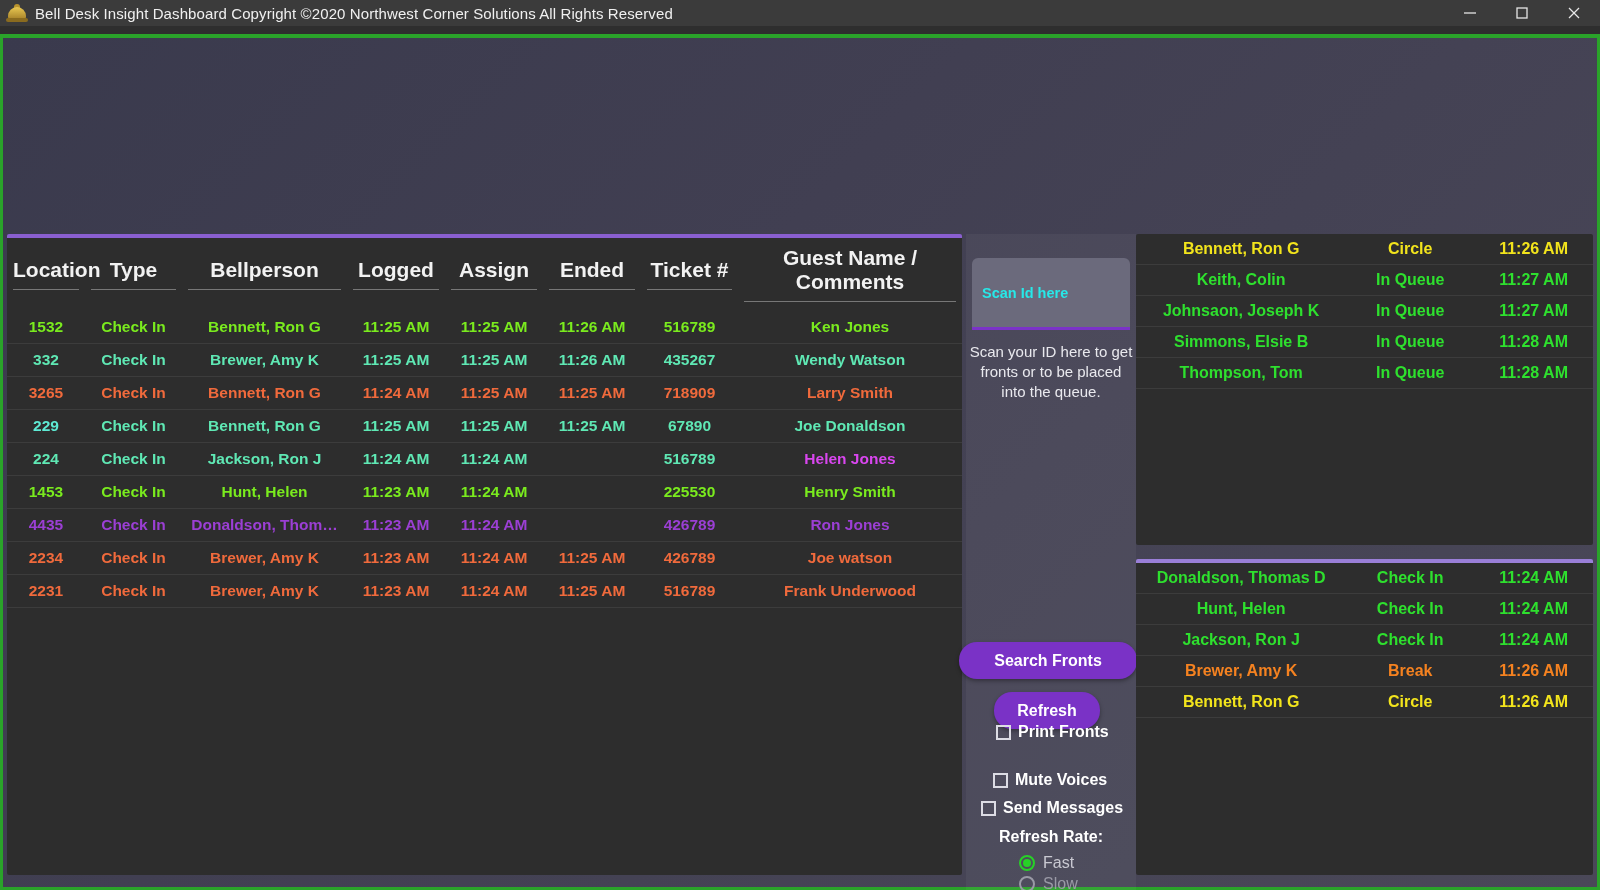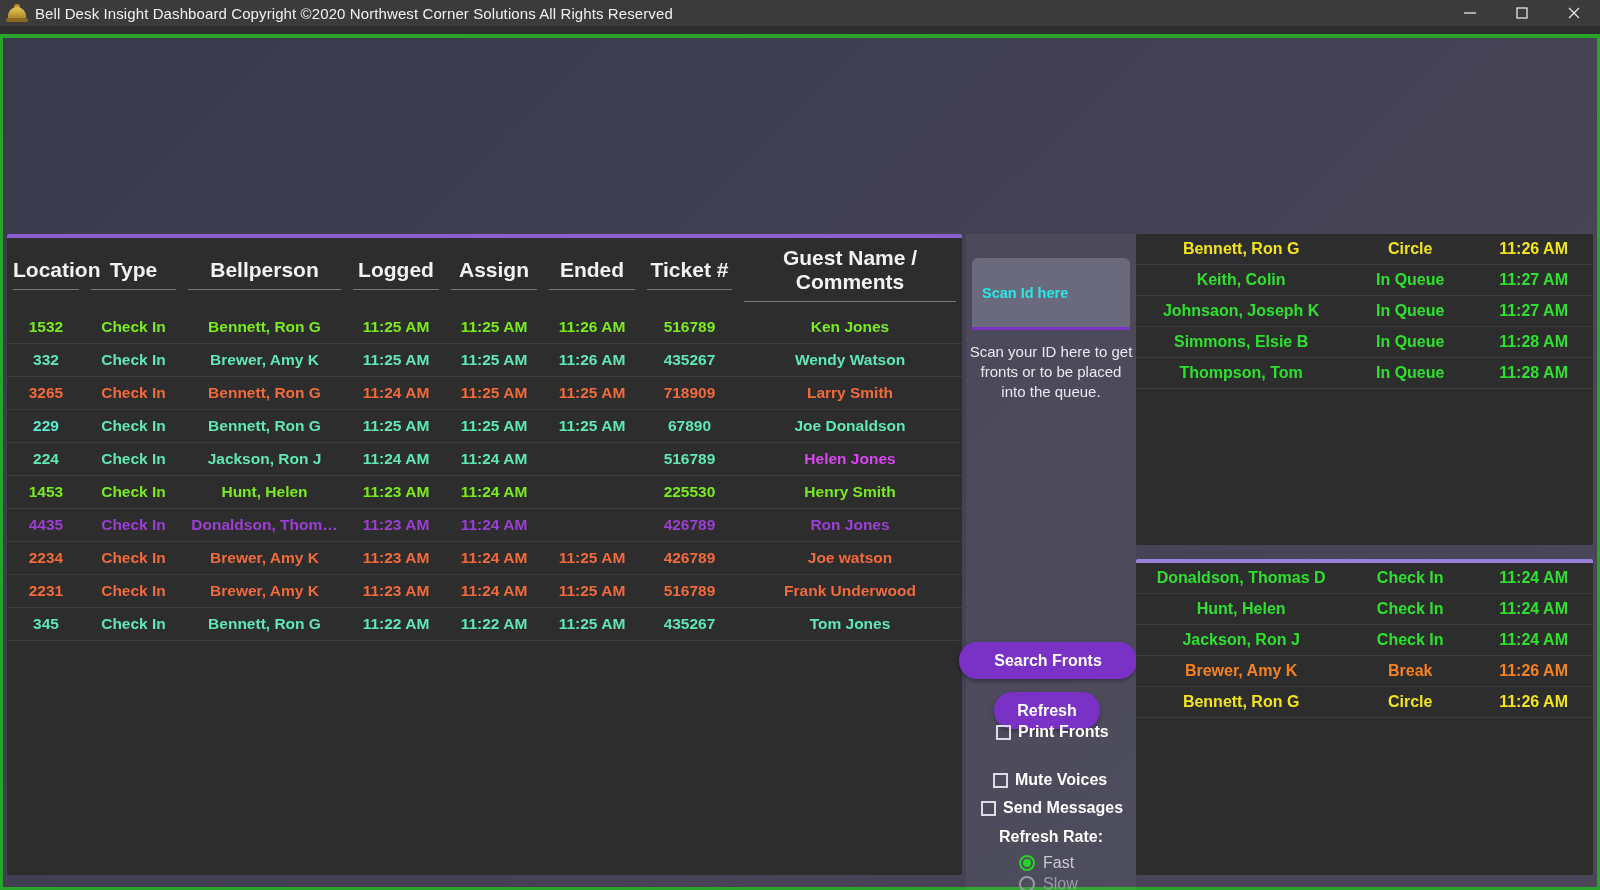--- a/index.html
+++ b/index.html
@@ -321,30 +321,20 @@
           <tr>
             <td style="color: rgb(240, 106, 60);">2231</td>
             <td style="color: rgb(240, 106, 60);">Check In</td>
             <td style="color: rgb(240, 106, 60);">Brewer, Amy K</td>
             <td style="color: rgb(240, 106, 60);">11:23 AM</td>
             <td style="color: rgb(240, 106, 60);">11:24 AM</td>
             <td style="color: rgb(240, 106, 60);">11:25 AM</td>
             <td style="color: rgb(240, 106, 60);">516789</td>
             <td style="color: rgb(240, 106, 60);">Frank Underwood</td>
           </tr>
-          <tr>
-            <td style="color: rgb(95, 232, 180);">345</td>
-            <td style="color: rgb(95, 232, 180);">Check In</td>
-            <td style="color: rgb(95, 232, 180);">Bennett, Ron G</td>
-            <td style="color: rgb(95, 232, 180);">11:22 AM</td>
-            <td style="color: rgb(95, 232, 180);">11:22 AM</td>
-            <td style="color: rgb(95, 232, 180);">11:25 AM</td>
-            <td style="color: rgb(95, 232, 180);">435267</td>
-            <td style="color: rgb(95, 232, 180);">Tom Jones</td>
-          </tr>
         </tbody>
     </table>
   </div>
 
   <div id="center-panel">
     <input id="scan-input" type="text" placeholder="Scan Id here" style="">
     <div id="scan-help">Scan your ID here to get fronts or to be placed into the queue.</div>
 
     <button id="search-fronts-btn">Search Fronts</button>
     <button id="refresh-btn">Refresh</button>

